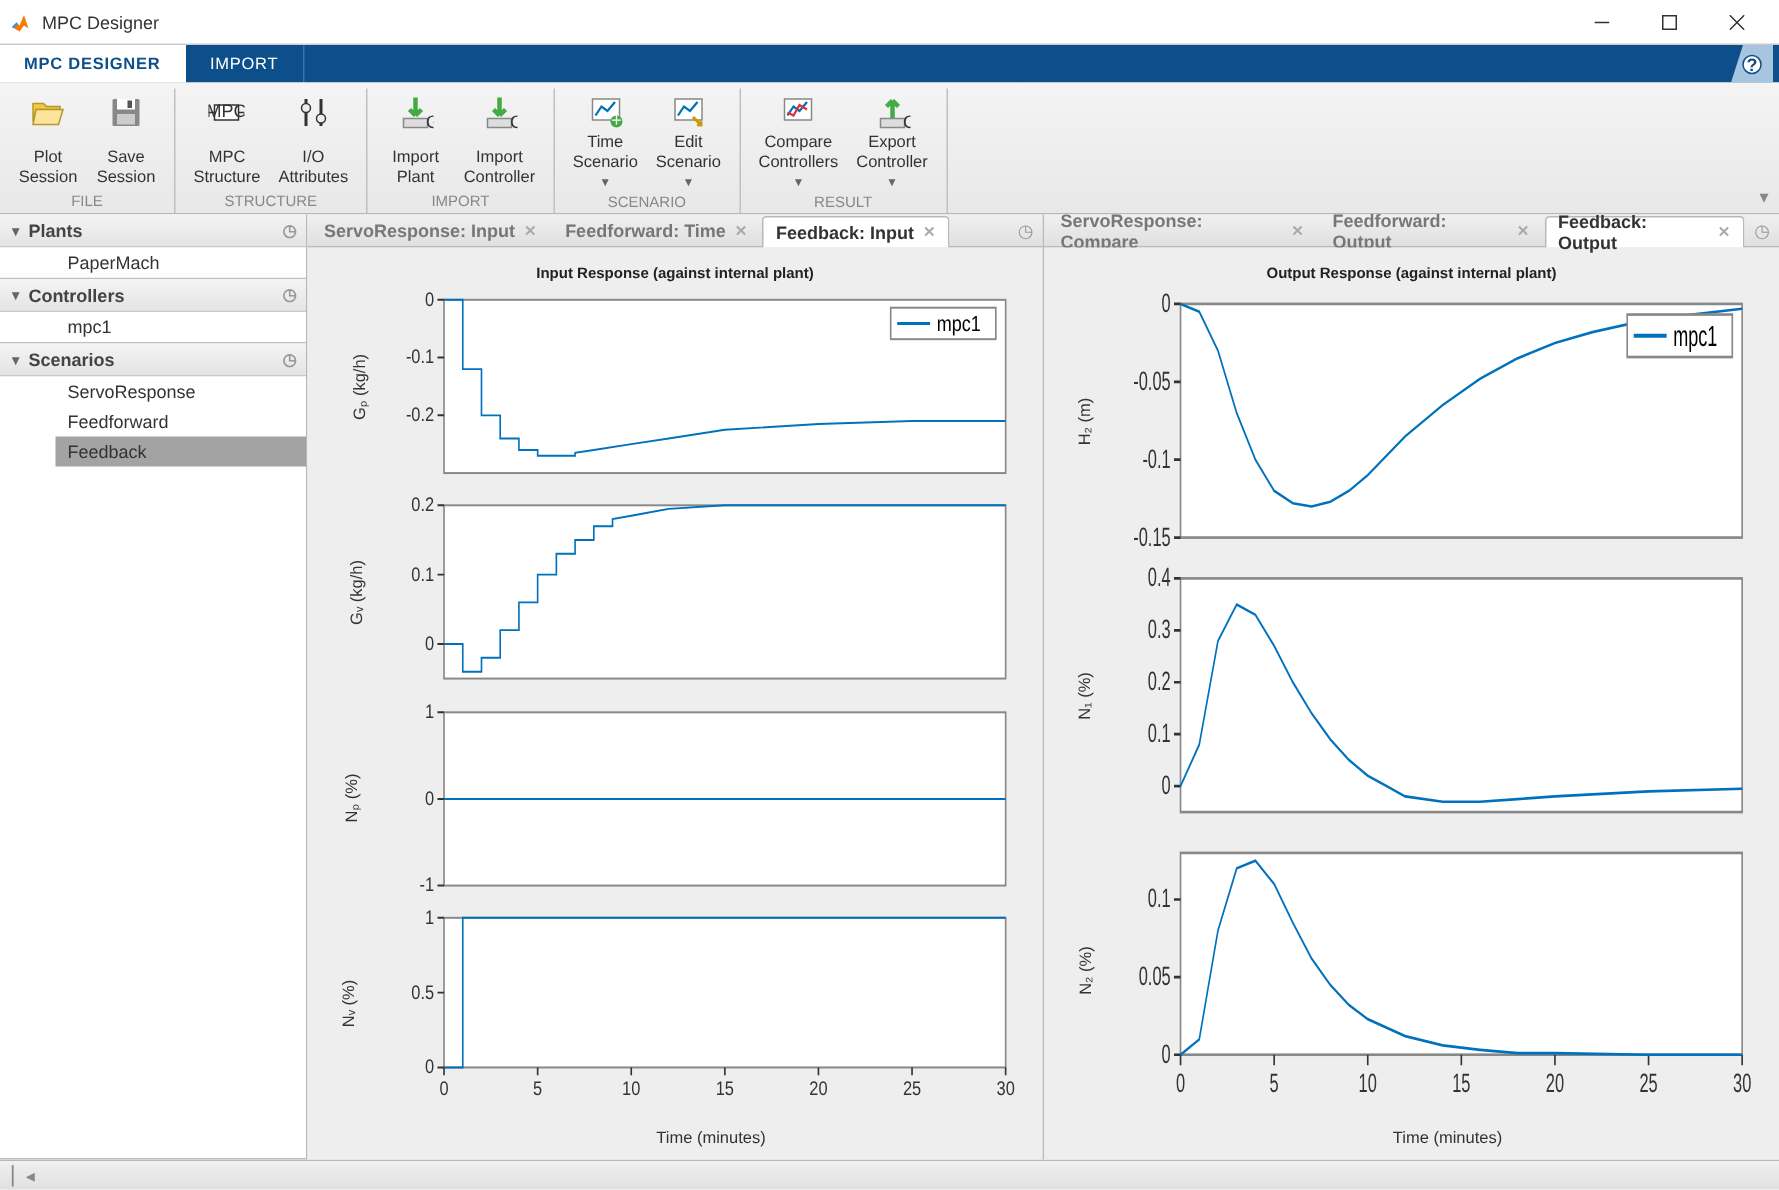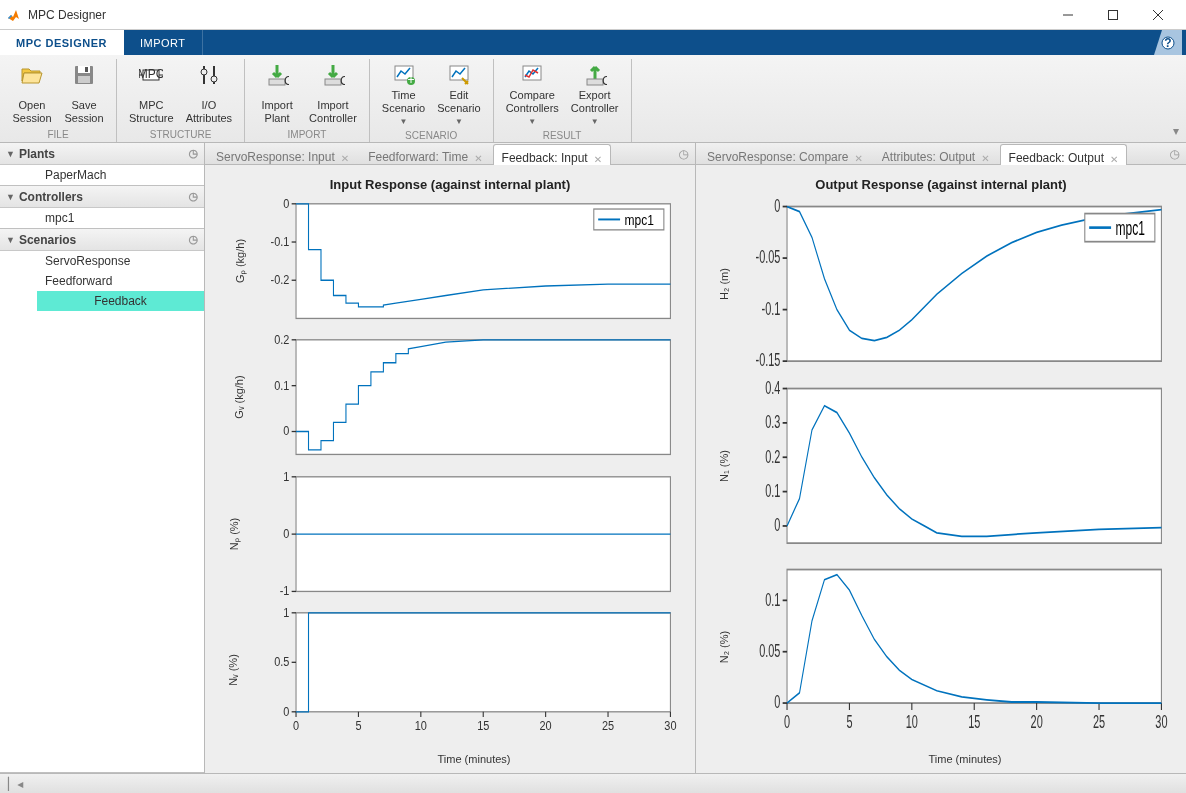--- a/index.html
+++ b/index.html
@@ -31,35 +31,35 @@
 
 .mainarea{display:flex;height:calc(793px - 30px - 25px - 88px - 20px);}
 .sidebar{width:205px;background:#fff;border-right:1px solid #b8b8b8;display:flex;flex-direction:column;}
 .panel{border-bottom:1px solid #c0c0c0;display:flex;flex-direction:column;}
 .panel.flex{flex:1;}
 .panelhdr{height:22px;background:linear-gradient(#f4f4f4,#e4e4e4);border-bottom:1px solid #c8c8c8;display:flex;align-items:center;padding:0 6px;font-weight:bold;color:#444;}
 .panelhdr .disclose{font-size:9px;color:#666;margin-right:4px;}
 .panelhdr .gear{margin-left:auto;color:#999;font-size:11px;}
 .panelbody{flex:1;overflow:auto;background:#fff;padding-left:37px;}
 .listitem{padding:3px 8px;color:#333;cursor:default;}
-.listitem.selected{background:#5eead4;text-align:center;}
+.listitem.selected{background:#a3a3a3;}
 .plants .panelbody{height:158px;}
 .controllers .panelbody{height:158px;}
 
 
 .content{flex:1;display:flex;}
 .doc{flex:1;display:flex;flex-direction:column;border-right:1px solid #b8b8b8;background:#eee;}
 .doc:last-child{border-right:none;}
 .doctabs{height:22px;background:linear-gradient(#f0f0f0,#e0e0e0);border-bottom:1px solid #b8b8b8;display:flex;align-items:stretch;padding-left:2px;}
-.doctab{display:flex;align-items:flex-end;padding:0 8px;color:#777;border:1px solid transparent;border-bottom:none;cursor:default;margin-right:1px;}
+.doctab{display:flex;align-items:center;padding:0 8px;color:#777;border:1px solid transparent;border-bottom:none;cursor:default;margin-right:1px;font-weight:bold;}
 .doctab.active{background:#fff;border-color:#b8b8b8;color:#333;border-radius:3px 3px 0 0;position:relative;top:1px;}
 .doctab .tclose{margin-left:6px;font-size:10px;color:#aaa;}
 .doctabs .taboverflow{margin-left:auto;padding:0 6px;display:flex;align-items:center;color:#999;}
 .docbody{flex:1;background:#eee;padding:12px 8px 8px 8px;display:flex;flex-direction:column;}
-.charttitle{font-weight:bold;font-size:13px;text-align:center;margin-bottom:4px;color:#222;}
+.charttitle{font-weight:bold;font-size:10px;text-align:center;margin-bottom:4px;color:#222;}
 .chartstack{flex:1;display:flex;flex-direction:column;gap:6px;padding-left:48px;padding-right:10px;}
 .subplot{flex:1;position:relative;}
 .subplot svg{width:100%;height:100%;}
 .xaxislabel{text-align:center;font-size:11px;color:#333;margin-top:18px;padding-left:48px;}
 .ylab{position:absolute;left:-44px;top:50%;transform:translateY(-50%) rotate(-90deg);font-size:11px;color:#333;white-space:nowrap;}
 
 
 .statusbar{height:20px;background:linear-gradient(#f0f0f0,#e0e0e0);border-top:1px solid #b8b8b8;display:flex;align-items:center;padding:0 8px;color:#888;}
 
 .plotframe{fill:#fff;stroke:#888;stroke-width:1;}
@@ -110,21 +110,21 @@
 <div class="ribbon">
   <div class="rgroup">
     <div class="rbuttons">
       <div class="rbtn">
           <span class="ricon">
             <svg viewBox="0 0 24 24">
               <path d="M2 6h7l2 2h9v2H4l-2 8V6z" fill="#f4c842" stroke="#b8962f"></path>
               <path d="M4 10h18l-3 10H2z" fill="#fde49a" stroke="#b8962f"></path>
             </svg>
           </span>
-          <span class="rtxt">Open
+          <span class="rtxt">Plot
 Session</span>
         </div>
       <div class="rbtn">
           <span class="ricon">
             <svg viewBox="0 0 24 24">
               <rect x="3" y="3" width="18" height="18" fill="#888" rx="1"></rect>
               <rect x="6" y="3" width="12" height="7" fill="#fff"></rect>
               <rect x="6" y="13" width="12" height="7" fill="#ccc"></rect>
               <rect x="13" y="4" width="3" height="5" fill="#555"></rect>
             </svg>
@@ -372,21 +372,21 @@
       </div>
     </div>
 
     <div class="doc">
       <div class="doctabs">
         <div class="doctab">
             <span>ServoResponse: Compare</span>
             <span class="tclose">✕</span>
           </div>
         <div class="doctab">
-            <span>Attributes: Output</span>
+            <span>Feedforward: Output</span>
             <span class="tclose">✕</span>
           </div>
         <div class="doctab active">
             <span>Feedback: Output</span>
             <span class="tclose">✕</span>
           </div>
         <div class="taboverflow">◷</div>
       </div>
       <div class="docbody">
         <div class="charttitle">Output Response (against internal plant)</div>

